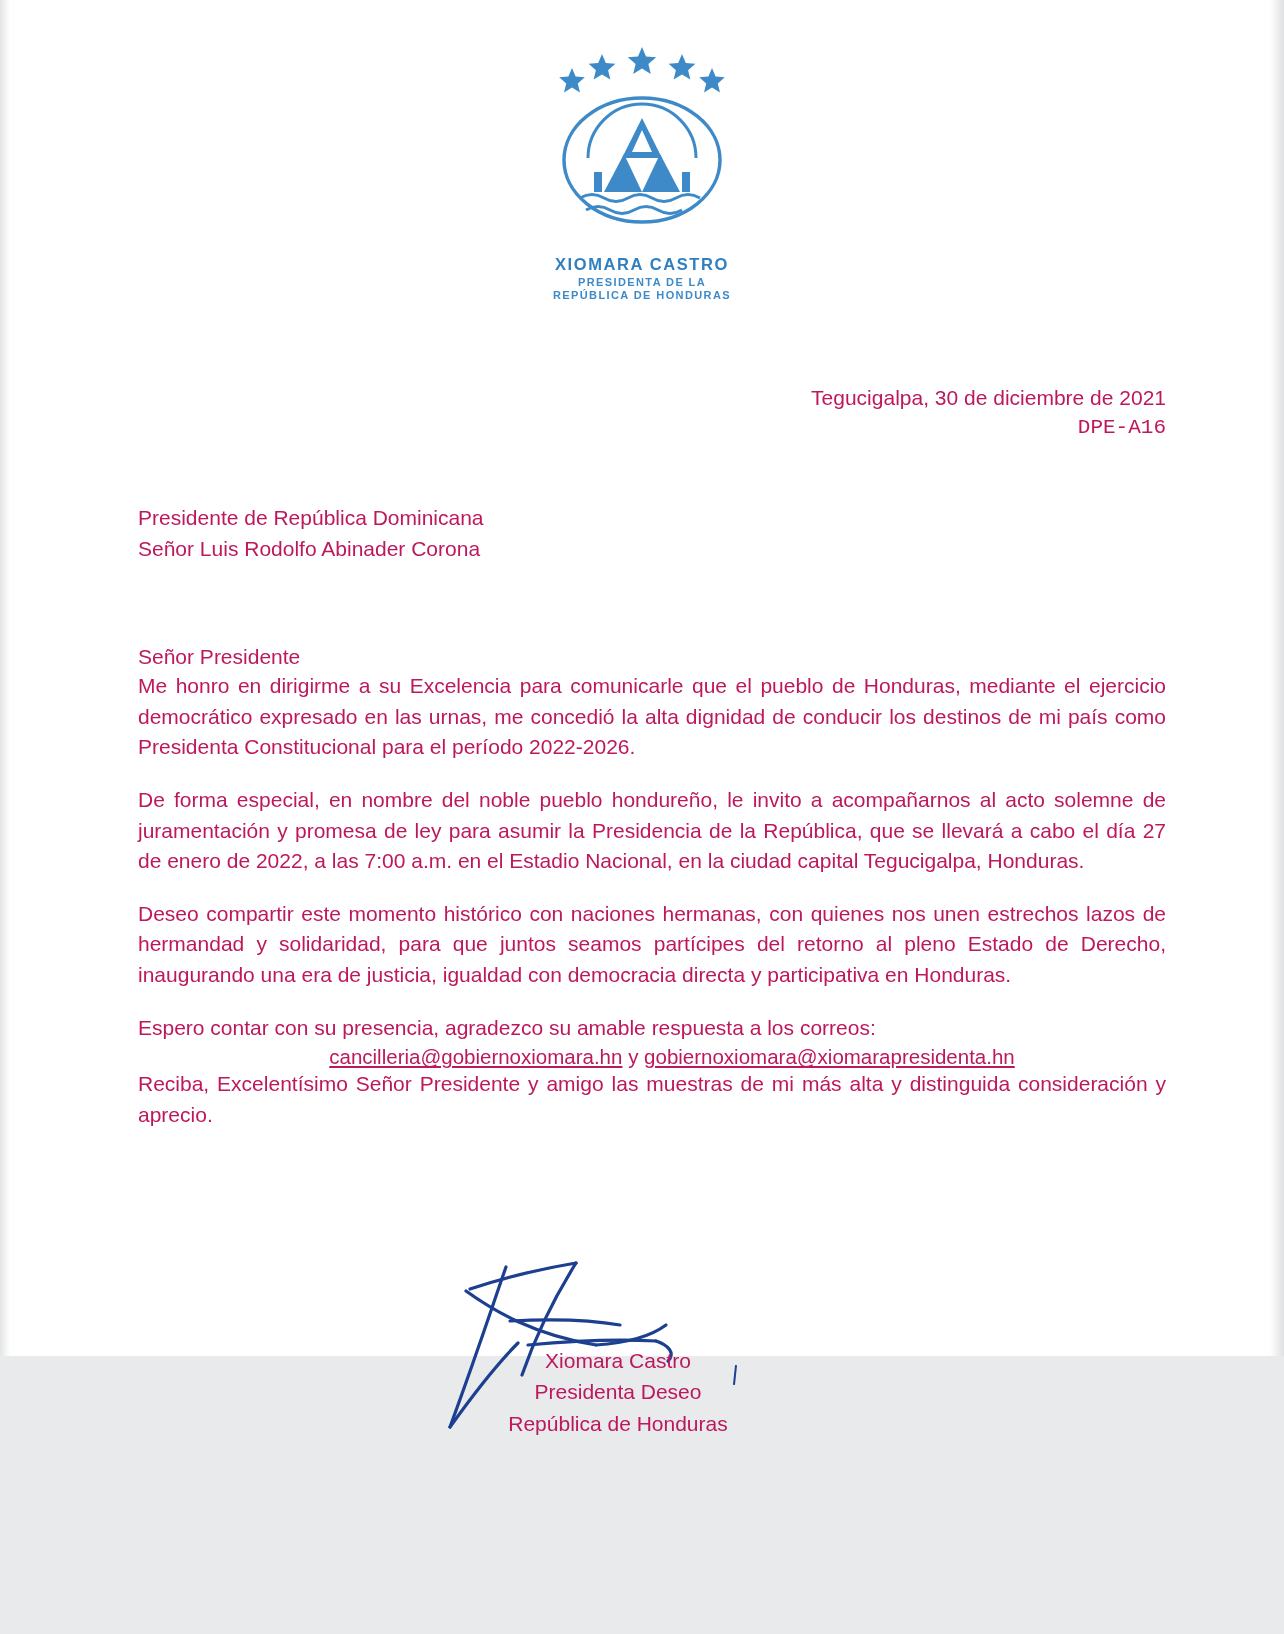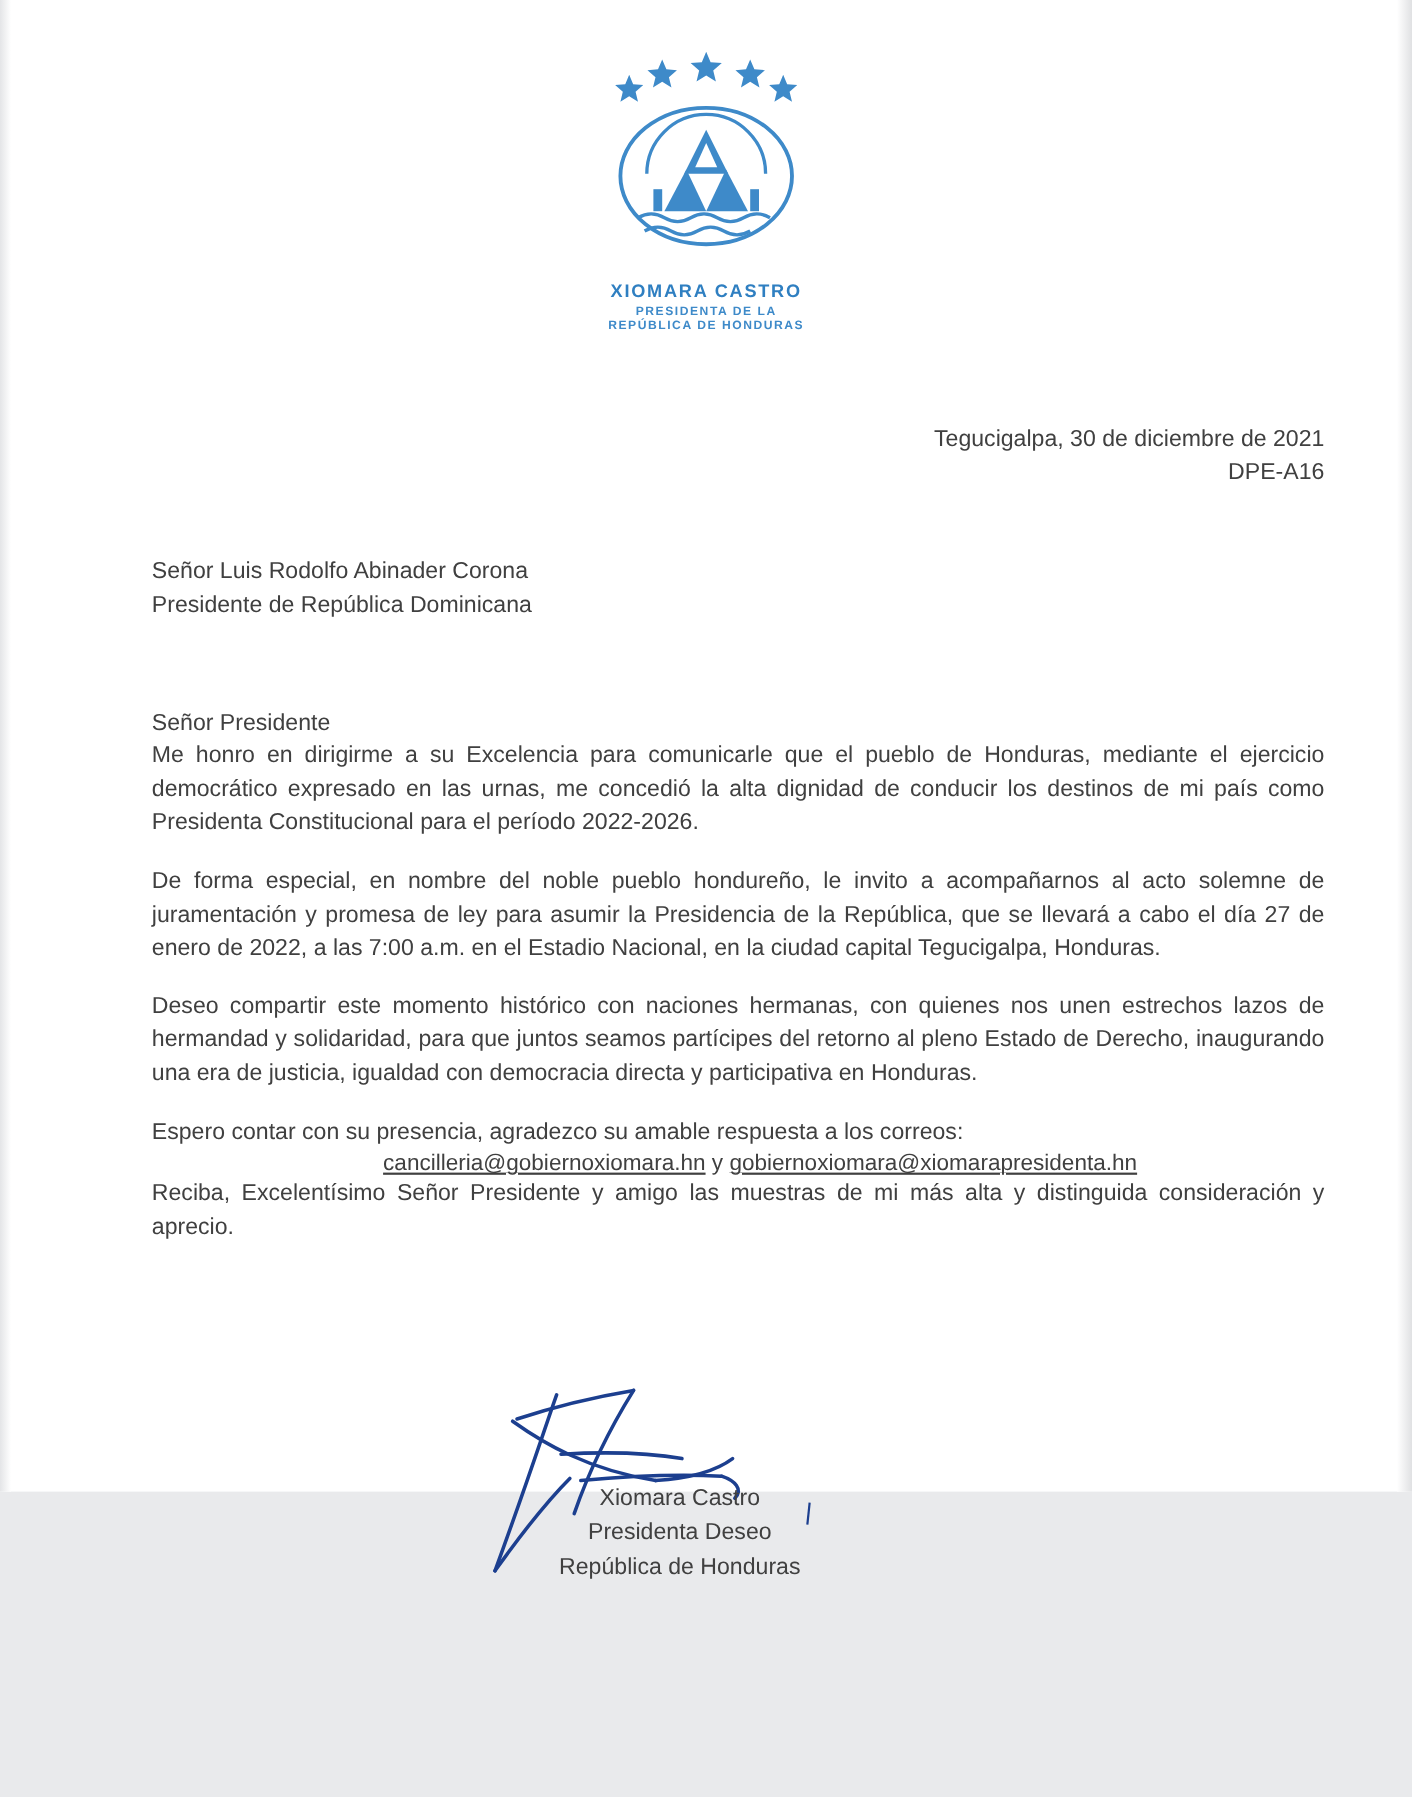--- a/index.html
+++ b/index.html
@@ -68,33 +68,34 @@
     margin-top: 1px;
     font-size: 11px;
     letter-spacing: 1.4px;
     font-weight: bold;
     color: #3e8ac9;
   }
 
   
   .content {
     position: relative;
-    padding: 0 80px 0 138px;
-    color: #404040;
+    padding: 0 118px 0 138px;
+    color: #be185d;
   }
   .date-block {
     margin-top: 82px;
     text-align: right;
     font-size: 21px;
     line-height: 1.45;
   }
   .ref-code {
     text-align: right;
     font-size: 21px;
     line-height: 1.45;
+    font-family: Liberation Mono, monospace;
   }
   .addressee {
     margin-top: 58px;
     font-size: 21px;
     line-height: 1.5;
   }
   .salutation {
     margin-top: 80px;
     font-size: 21px;
   }
@@ -191,22 +192,22 @@
     <div class="lh-sub1">PRESIDENTA DE LA</div>
     <div class="lh-sub2">REPÚBLICA DE HONDURAS</div>
   </div>
 
   <div class="content">
 
     <div class="date-block">Tegucigalpa, 30 de diciembre de 2021</div>
     <div class="ref-code">DPE-A16</div>
 
     <div class="addressee">
+      <div>Presidente de República Dominicana</div>
       <div>Señor Luis Rodolfo Abinader Corona</div>
-      <div>Presidente de República Dominicana</div>
     </div>
 
     <div class="salutation">Señor Presidente</div>
 
     <p class="para p-first">Me honro en dirigirme a su Excelencia para comunicarle que el pueblo de Honduras, mediante el ejercicio democrático expresado en las urnas, me concedió la alta dignidad de conducir los destinos de mi país como Presidenta Constitucional para el período 2022-2026.</p>
     <p class="para">De forma especial, en nombre del noble pueblo hondureño, le invito a acompañarnos al acto solemne de juramentación y promesa de ley para asumir la Presidencia de la República, que se llevará a cabo el día 27 de enero de 2022, a las 7:00 a.m. en el Estadio Nacional, en la ciudad capital Tegucigalpa, Honduras.</p>
     <p class="para">Deseo compartir este momento histórico con naciones hermanas, con quienes nos unen estrechos lazos de hermandad y solidaridad, para que juntos seamos partícipes del retorno al pleno Estado de Derecho, inaugurando una era de justicia, igualdad con democracia directa y participativa en Honduras.</p>
     <p class="para">Espero contar con su presencia, agradezco su amable respuesta a los correos:</p>
 
     <div class="emails">

